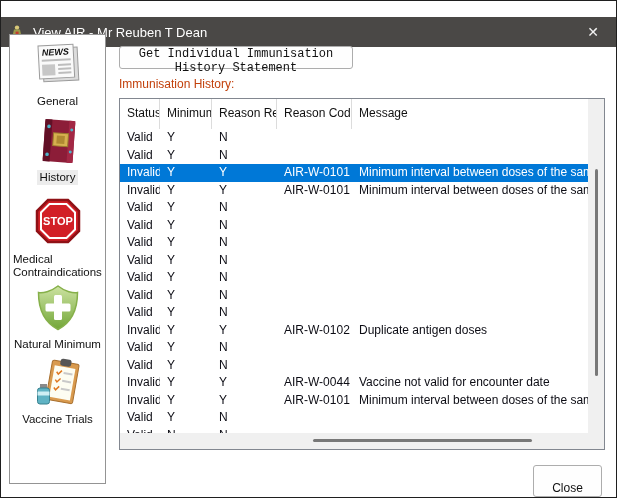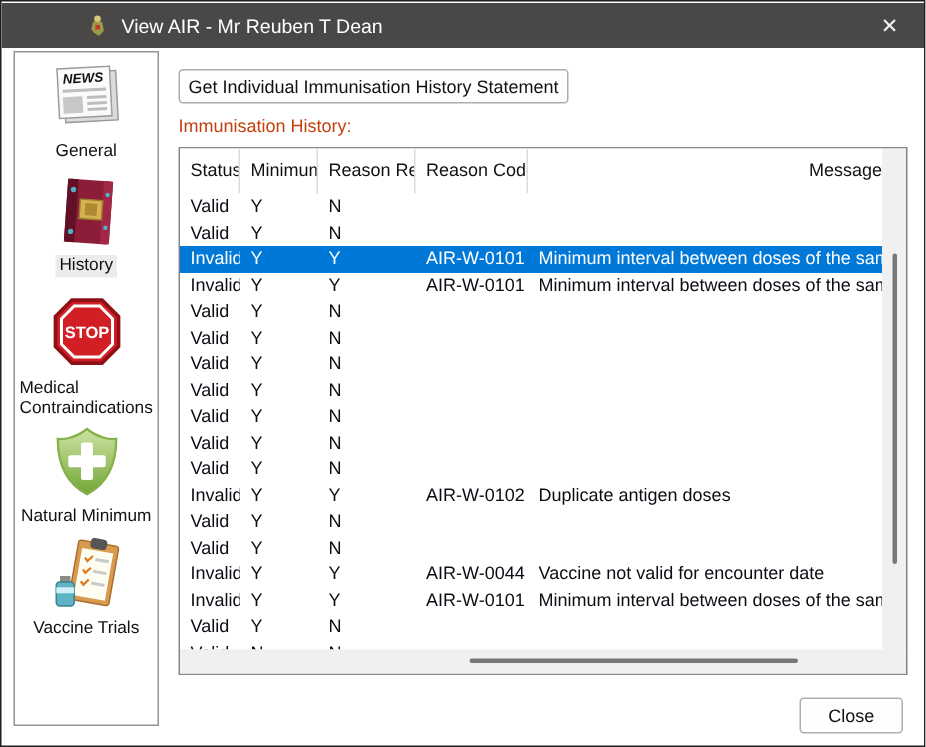--- a/index.html
+++ b/index.html
@@ -1,58 +1,58 @@
 <!DOCTYPE html>
 <html style="--titlebar-bg: #4a4846; --sel-bg: #0078d7; --sel-fg: #ffffff; --track: #f0f0f0; --thumb: #787878;"><head>
 <meta charset="utf-8">
 <style>
   html,body{margin:0;padding:0;background:#d7d7d7;font-family:"Liberation Sans","DejaVu Sans",sans-serif;}
   .window{position:relative;width:617px;height:498px;background:#ffffff;border:1px solid #1f1f1f;box-sizing:border-box;overflow:hidden;}
 
   
-  .titlebar{position:absolute;left:0;top:1px;width:100%;height:30px;background:var(--titlebar-bg,#4a4846);display:flex;align-items:center;box-sizing:border-box;padding-left:48px;}
+  .titlebar{position:absolute;left:0;top:16px;width:100%;height:30px;background:var(--titlebar-bg,#4a4846);display:flex;align-items:center;box-sizing:border-box;}
   .titlebar .app-icon{margin-left:9px;width:14px;height:16px;flex:0 0 auto;}
   .titlebar .title{margin-left:9px;color:#ffffff;font-size:13px;white-space:nowrap;}
   .titlebar .close-btn{margin-left:auto;width:46px;height:30px;display:flex;align-items:center;justify-content:center;color:#f2f2f2;font-size:14px;cursor:default;}
 
   
   .sidebar{position:absolute;left:8px;top:33px;width:97px;height:450px;background:#ffffff;border:1px solid #949494;box-sizing:border-box;}
   .side-item{position:absolute;left:0;width:100%;display:flex;flex-direction:column;align-items:center;}
   .side-item .icon{width:52px;height:52px;}
   .side-item .side-label{margin-top:3px;font-size:11.5px;color:#111;text-align:left;line-height:13px;padding:1px 3px;}
   .side-item.selected .side-label{background:#ececec;}
   .si-1{top:4px;} .si-2{top:80px;} .si-3{top:162px;} .si-4{top:247px;} .si-5{top:322px;}
 
   
-  .statement-btn{position:absolute;left:118px;top:45px;width:260px;height:23px;background:#fefefe;border:1px solid #adadad;border-radius:3px;font-size:12px;color:#111;font-family:Liberation Sans, sans-serif;padding:0;}
+  .statement-btn{position:absolute;left:118px;top:45px;width:234px;height:23px;background:#fefefe;border:1px solid #adadad;border-radius:3px;font-size:12px;color:#111;font-family:Liberation Mono, monospace;padding:0;}
   .section-label{position:absolute;left:118px;top:76px;font-size:12px;color:#c2410c;}
 
   
   .table{position:absolute;left:118px;top:97px;width:486px;height:352px;background:#ffffff;border:1px solid #828790;box-sizing:border-box;}
   .thead{position:absolute;left:0;top:0;right:16px;height:30px;display:flex;background:#ffffff;font-size:12px;color:#111;}
   .th{box-sizing:border-box;padding-left:7px;line-height:29px;border-right:1px solid #dcdcdc;white-space:nowrap;overflow:hidden;}
-  .th:last-child{border-right:none;text-align:right;}
+  .th:last-child{border-right:none;}
   .col-status{width:40px;flex:0 0 auto;}
   .col-editable{width:52px;flex:0 0 auto;}
   .col-action{width:65px;flex:0 0 auto;}
   .col-reason{width:75px;flex:0 0 auto;}
   .col-message{flex:1 1 auto;}
   .tbody{position:absolute;left:0;top:30px;right:16px;bottom:16px;overflow:hidden;}
   .trow{display:flex;height:17.5px;line-height:17.5px;font-size:12px;color:#0c0c14;white-space:nowrap;}
   .trow .td{box-sizing:border-box;padding-left:7px;overflow:hidden;}
   .trow.selected{background:var(--sel-bg,#0078d7);color:var(--sel-fg,#ffffff);}
 
   
   .vscroll{position:absolute;top:0;right:0;bottom:16px;width:16px;background:var(--track,#f0f0f0);}
   .vscroll .thumb{position:absolute;left:7px;top:70px;width:3px;height:207px;background:var(--thumb,#787878);border-radius:2px;}
   .hscroll{position:absolute;left:0;bottom:0;right:16px;height:16px;background:var(--track,#f0f0f0);}
   .hscroll .thumb{position:absolute;left:193px;top:6px;width:219px;height:3px;background:var(--thumb,#787878);border-radius:2px;}
   .scroll-corner{position:absolute;right:0;bottom:0;width:16px;height:16px;background:var(--track,#f0f0f0);}
 
-  .close-button{position:absolute;left:532px;top:464px;width:69px;height:24px;background:#fefefe;border:1px solid #adadad;border-radius:3px;font-size:12px;color:#111;font-family:inherit;padding:4px;}
+  .close-button{position:absolute;left:532px;top:464px;width:69px;height:24px;background:#fefefe;border:1px solid #adadad;border-radius:3px;font-size:12px;color:#111;font-family:inherit;padding:15px;}
 </style>
 </head>
 <body>
 
 <div class="window">
 
   <div class="titlebar">
     <svg class="app-icon" viewBox="0 0 14 16">
       <circle cx="7" cy="3.6" r="2.2" fill="#d8c878"></circle>
       <path d="M4 5.5 L10 5.5 L11.3 11.5 L8 15 L4.8 13 L2.8 10.5 Z" fill="#9a9a4a"></path>

